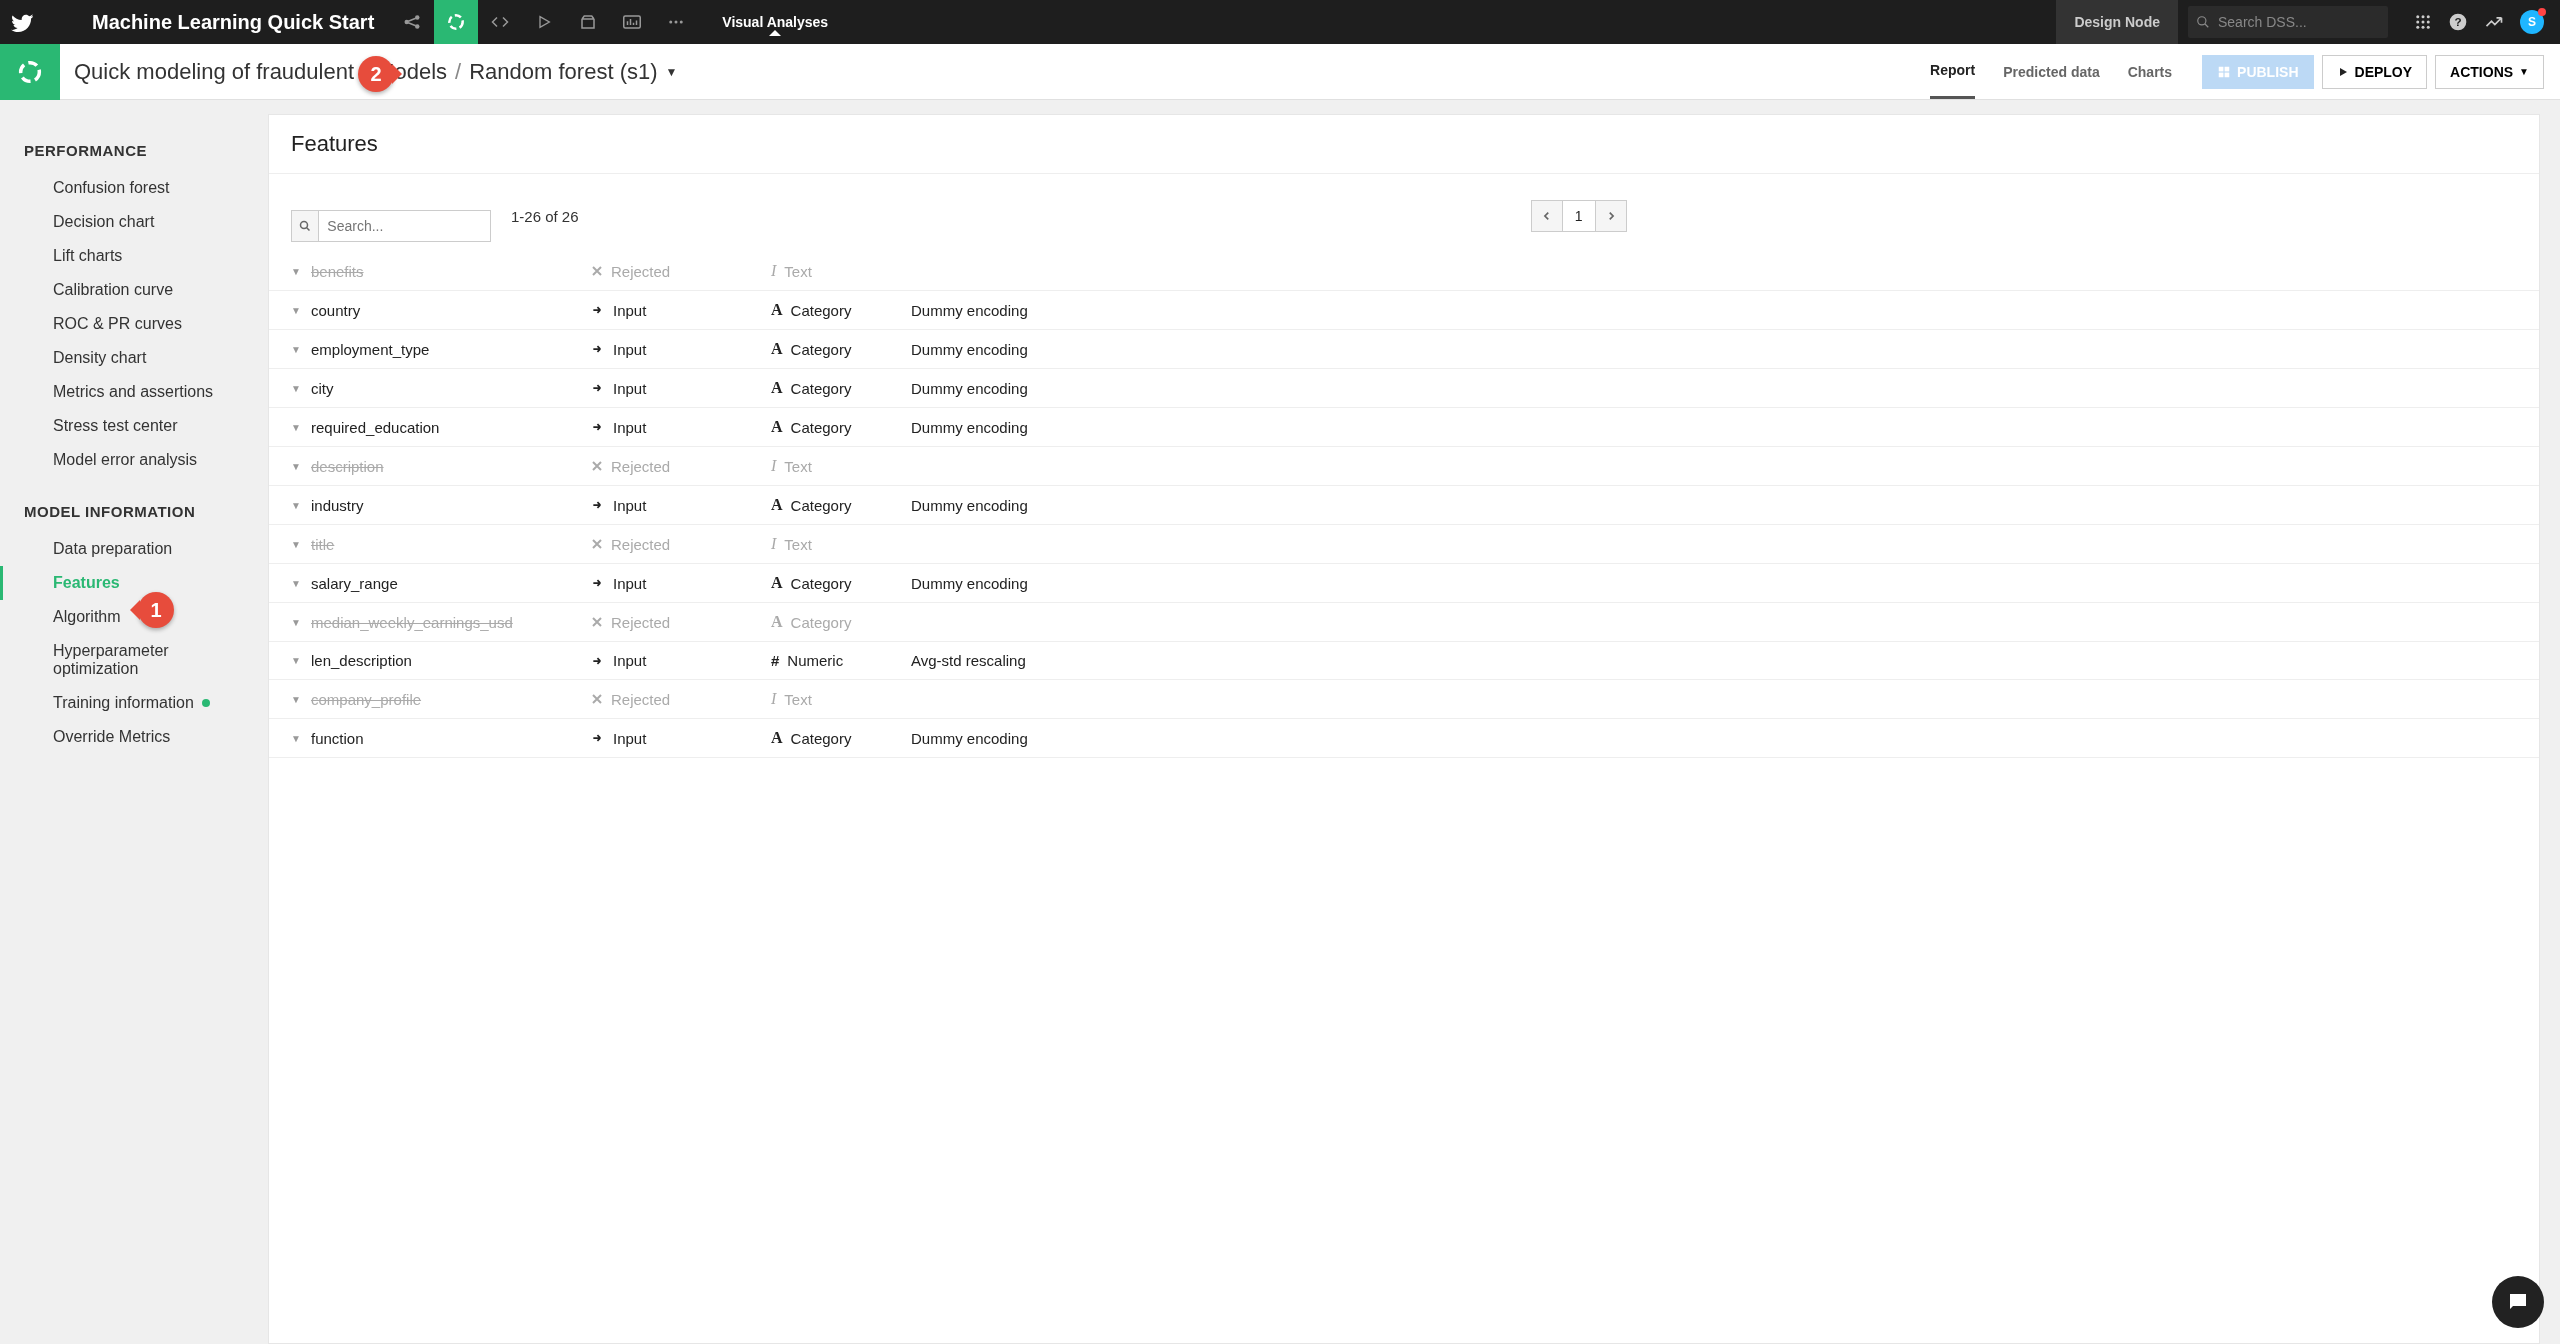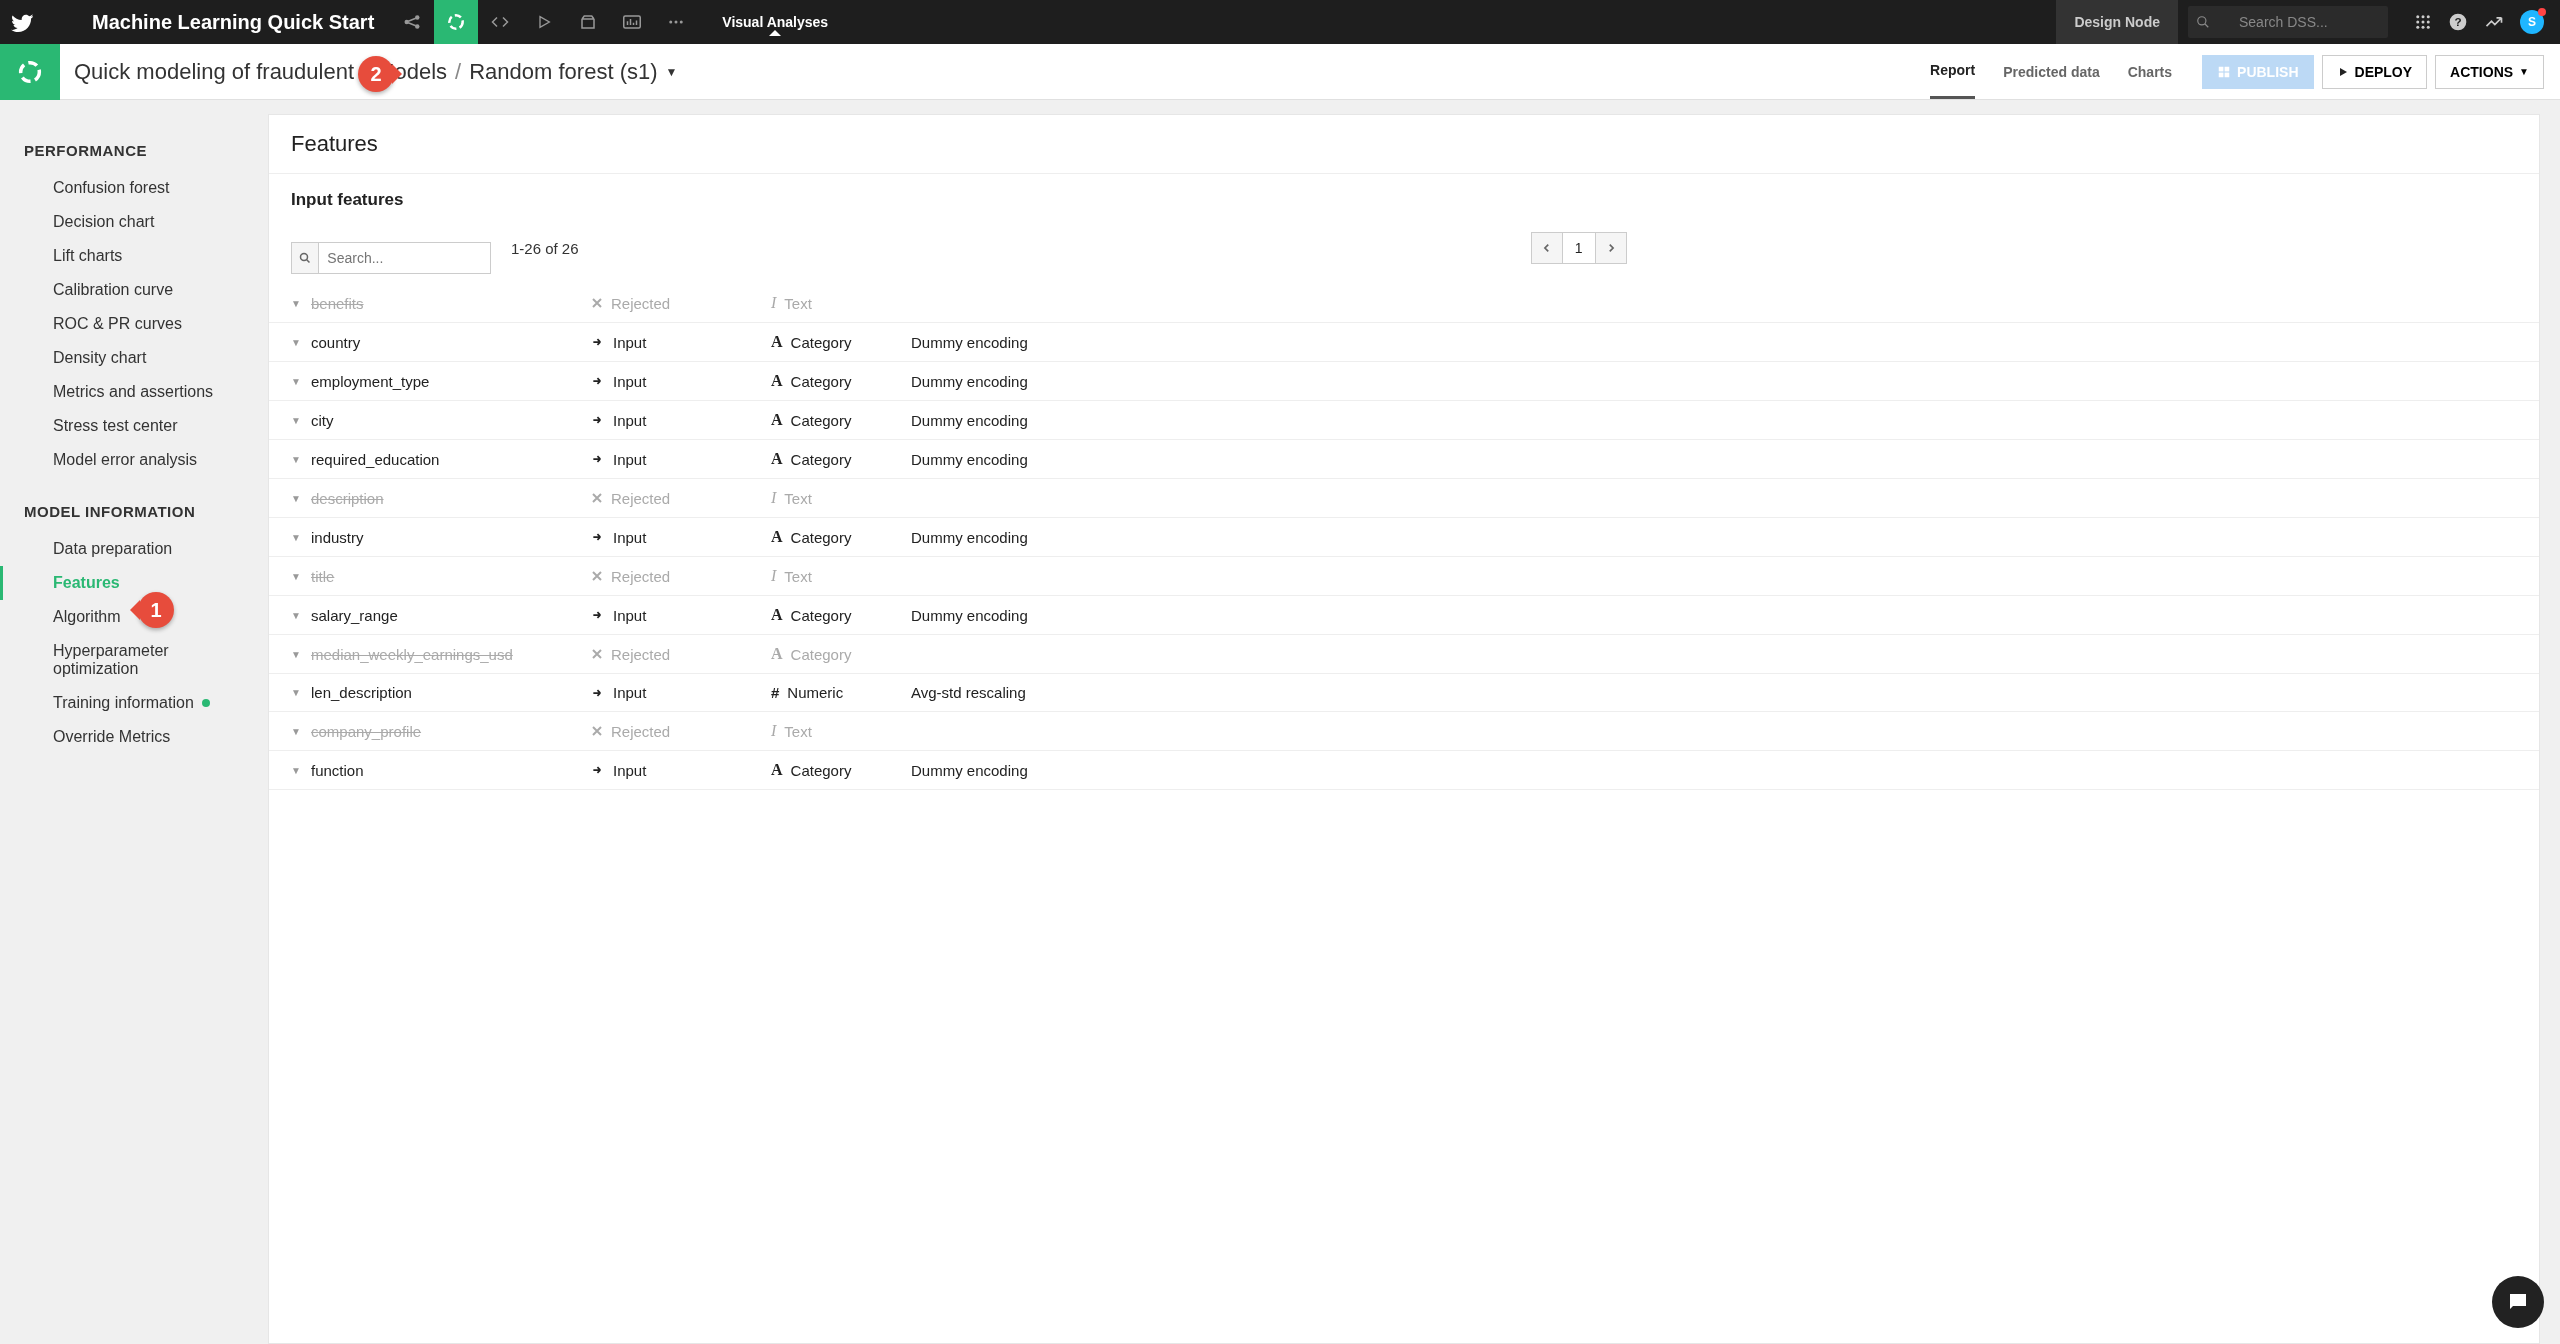--- a/index.html
+++ b/index.html
@@ -6,21 +6,21 @@
 body { font-family: -apple-system, BlinkMacSystemFont, "Segoe UI", Helvetica, Arial, sans-serif; background: #f0f0f0; color: #222; font-size: 14px; overflow: hidden; }
 .topbar { background: #1e1e1e; height: 44px; display: flex; align-items: center; color: #fff; }
 .topbar .bird { width: 44px; display: flex; align-items: center; justify-content: center; }
 .topbar .project-title { font-size: 20px; font-weight: 700; padding: 0 16px 0 4px; margin-left: 44px; }
 .topbar .icon-btn { width: 44px; height: 44px; display: flex; align-items: center; justify-content: center; color: #999; cursor: pointer; }
 .topbar .icon-btn.green { background: #2ab873; color: #fff; }
 .topbar .va-link { color: #fff; font-weight: 600; padding: 0 24px; position: relative; }
 .topbar .va-link::after { content:''; position:absolute; bottom:-6px; left:50%; transform:translateX(-50%); border:6px solid transparent; border-bottom-color:#fff; }
 .topbar .spacer { flex: 1; }
 .topbar .design-node { background: #333; padding: 0 18px; height: 44px; display: flex; align-items: center; font-weight: 600; color:#ccc; }
-.topbar .search { background: #2b2b2b; height: 32px; width: 200px; display: flex; align-items: center; border-radius: 2px; margin: 0 10px; padding: 0 8px; color:#888; cursor:text;gap:21px; }
+.topbar .search { background: #2b2b2b; height: 32px; width: 200px; display: flex; align-items: center; border-radius: 2px; margin: 0 10px; padding: 0 8px; color:#888; cursor:text; }
 .topbar .right-icons { display:flex; align-items:center; gap:16px; padding:0 16px; }
 .avatar-s { width:24px; height:24px; border-radius:50%; background:#1fb6ff; color:#fff; display:flex; align-items:center; justify-content:center; font-size:12px; font-weight:600; position:relative;}
 .avatar-s::after{content:''; position:absolute; top:-2px; right:-2px; width:8px; height:8px; background:#f44; border-radius:50%;}
 
 .subheader { background: #fff; height: 56px; display: flex; align-items: center; border-bottom: 1px solid #e0e0e0; }
 .subheader .green-badge { width: 60px; height: 56px; background: #2ab873; display:flex; align-items:center; justify-content:center; }
 .subheader .bc { display:flex; align-items:center; padding-left:14px; font-size:22px; color:#333; gap:8px;}
 .subheader .bc .sep { color:#888; }
 .subheader .tabs { margin-left:auto; display:flex; align-items:center; gap:28px; padding:0 20px; height:56px;}
 .subheader .tabs .tab { color:#666; font-weight:600; cursor:pointer; padding:18px 0; }
@@ -236,21 +236,20 @@
         <div class="item">Hyperparameter optimization</div>
         <div class="item">Training information<span class="dot"></span></div>
         <div class="item">Override Metrics</div>
       </div>
   </div>
 
   <div class="content">
     <div class="panel">
       <div class="panel-title">Features</div>
       <div class="panel-sub">
-        <h3>Input features</h3>
         <div class="search-row">
           <div class="search-box">
             <div class="ico">
               <svg width="12" height="12" viewBox="0 0 24 24" fill="none" stroke="#666" stroke-width="3">
                   <circle cx="10" cy="10" r="7"></circle>
                   <path d="M21 21l-6-6"></path>
                 </svg>
             </div>
             <input type="text" placeholder="Search..." style="">
           </div>

